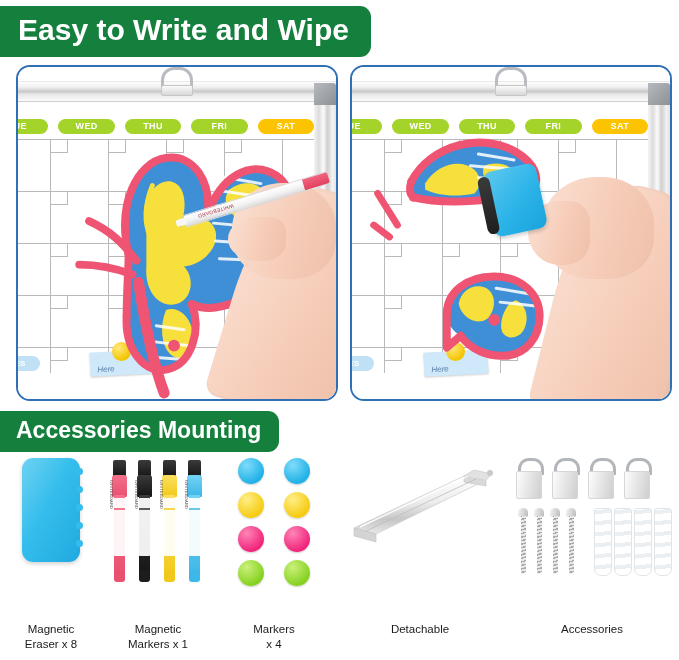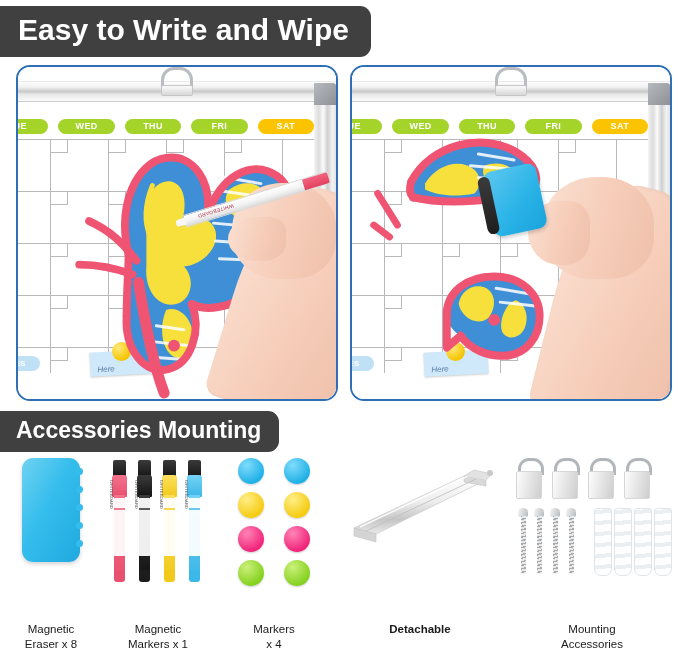--- a/index.html
+++ b/index.html
@@ -1,20 +1,20 @@
 <!DOCTYPE html>
 <html><head>
 <meta charset="utf-8">
 <style>
   html,body{margin:0;padding:0;background:#fff;}
   body{width:679px;height:660px;font-family:"Liberation Sans",sans-serif;color:#111;overflow:hidden;position:relative;}
 
   
   .banner{
-    display:inline-block;background:#404040;color:#fff;font-weight:bold;
+    display:inline-block;background:#15803d;color:#fff;font-weight:bold;
     border-radius:0 11px 11px 0;line-height:1;
   }
   #banner-write{font-size:30px;padding:9px 22px 12px 18px;margin-top:6px;}
   #banner-acc{font-size:23px;padding:8px 18px 10px 16px;margin-top:6px;}
 
   
   .panels{position:relative;height:340px;margin-top:8px;}
   .panel{
     position:absolute;top:0;height:336px;border:2px solid #2f6fb5;border-radius:14px;
     background:#fff;overflow:hidden;box-sizing:border-box;
@@ -572,22 +572,21 @@
       <div>Eraser x 8</div>
     </div>
     <div class="caption" style="left:108px;top:622px;width:100px;">
       <div>Magnetic</div>
       <div>Markers x 1</div>
     </div>
     <div class="caption" style="left:228px;top:622px;width:92px;">
       <div>Markers</div>
       <div>x 4</div>
     </div>
-    <div class="caption" style="left:352px;top:622px;width:136px;font-weight:bold;">
+    <div class="caption" style="left:352px;top:622px;width:136px;">
       <div>Detachable</div>
     </div>
     <div class="caption" style="left:520px;top:622px;width:144px;">
-      <div>Mounting</div>
       <div>Accessories</div>
     </div>
   </div>
 
 </div>
 
 </body></html>

